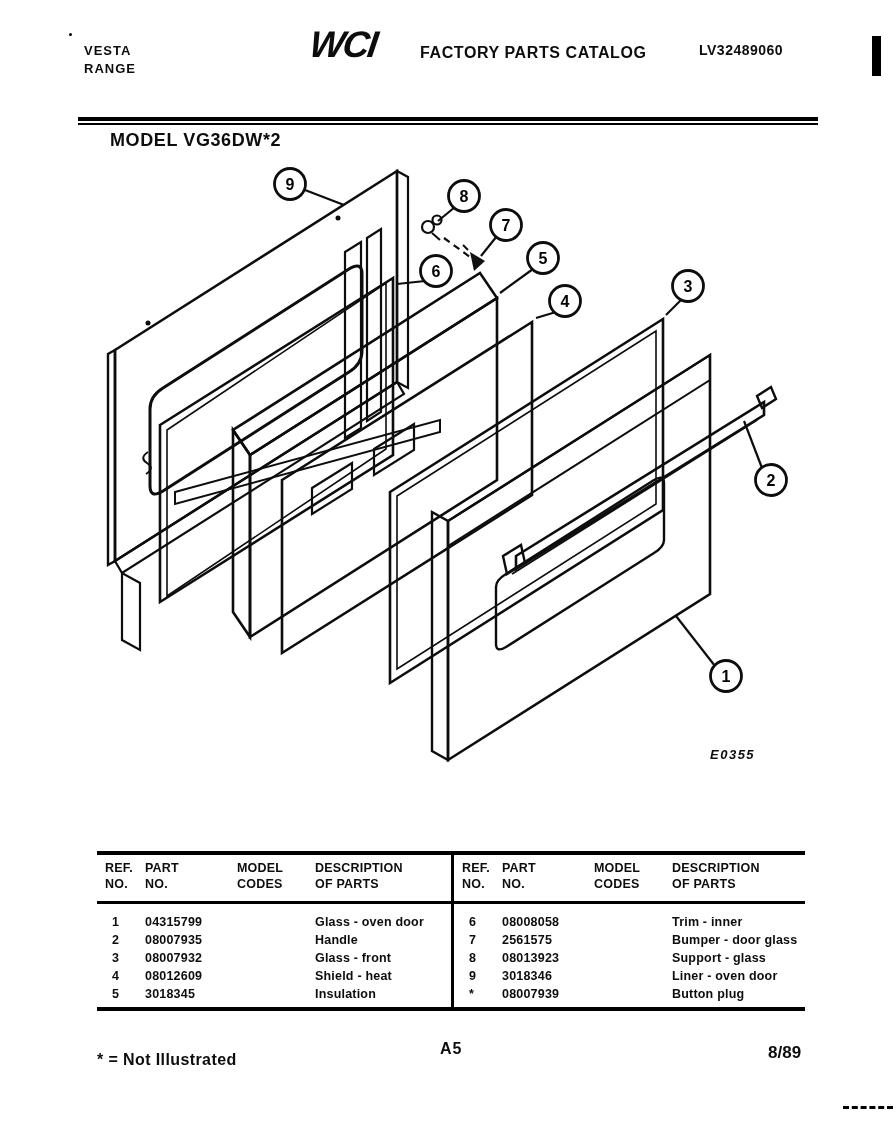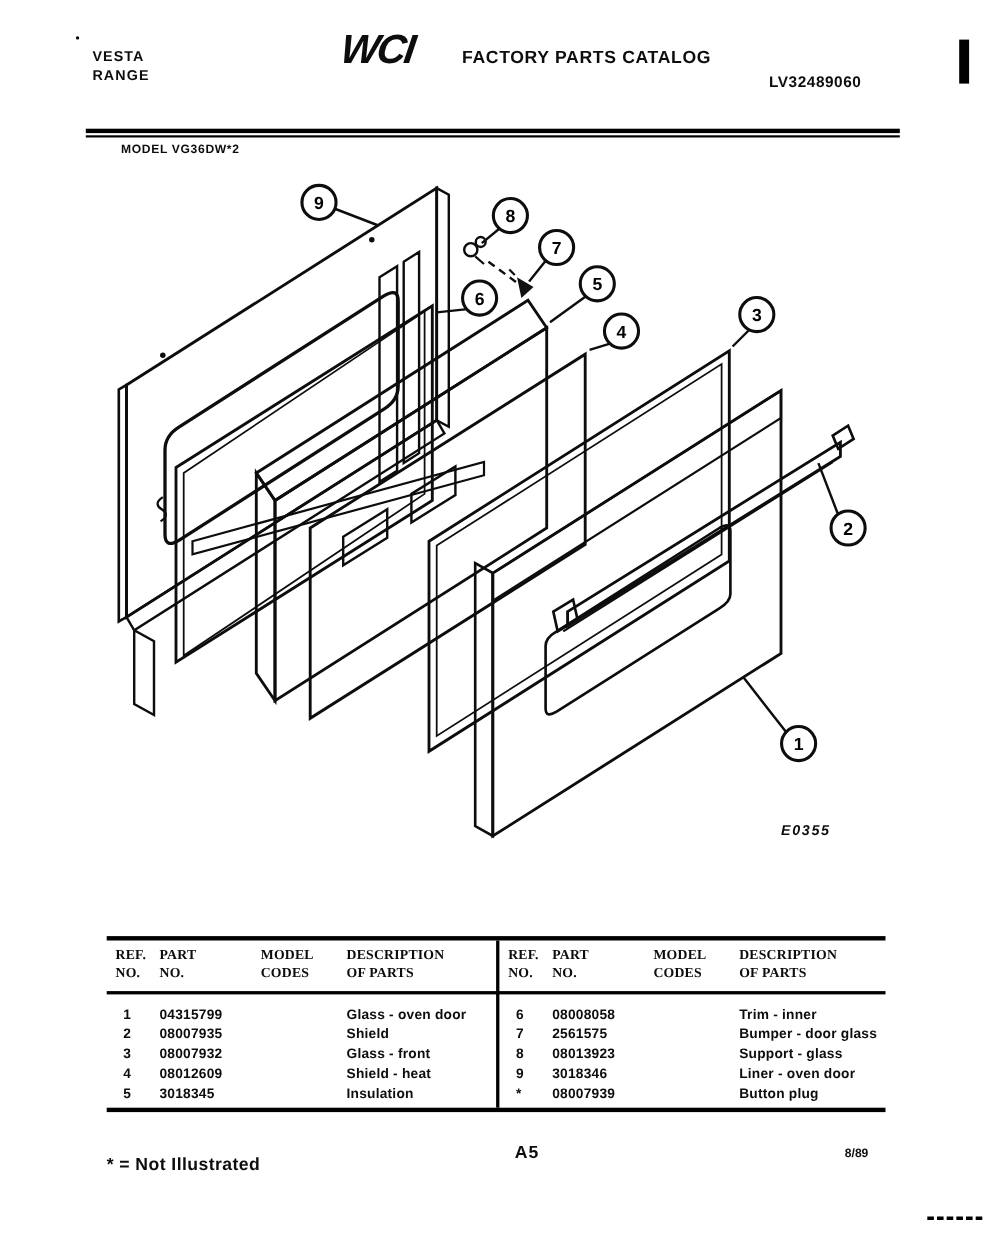--- a/index.html
+++ b/index.html
@@ -5,43 +5,43 @@
   html,body{margin:0;padding:0;}
   body{
     width:896px;height:1130px;position:relative;background:#fff;
     font-family:"Liberation Sans",sans-serif;color:#0d0d0d;overflow:hidden;
   }
   .abs{position:absolute;}
   
   .brand{left:84px;top:42px;font-size:13px;font-weight:bold;letter-spacing:1px;line-height:18px;}
   .wci{left:310px;top:24px;font-size:37px;font-weight:bold;font-style:italic;letter-spacing:-2px;transform:skewX(-8deg);}
   .cattitle{left:390px;top:44px;font-size:16px;font-weight:bold;letter-spacing:.6px;margin-left:30px;}
-  .docnum{left:699px;top:42px;font-size:14px;font-weight:bold;letter-spacing:.5px;margin-top:24px;}
+  .docnum{left:699px;top:42px;font-size:14px;font-weight:bold;letter-spacing:.5px;}
   .edgebar{left:872px;top:36px;width:9px;height:40px;background:#000;}
   .dot{left:69px;top:33px;width:3px;height:3px;background:#000;border-radius:50%;}
   .rule1{left:78px;top:117px;width:740px;height:4px;background:#000;}
   .rule2{left:78px;top:123px;width:740px;height:2px;background:#000;}
-  .model{left:82px;top:130px;font-size:11px;font-weight:bold;letter-spacing:.6px;padding-left:28px;}
+  .model{left:82px;top:130px;font-size:18px;font-weight:bold;letter-spacing:.6px;padding-left:28px;}
   
   .diagram{left:0;top:0;width:896px;height:1130px;}
   .figcode{left:710px;top:747px;font-size:13px;font-weight:bold;letter-spacing:1.5px;font-style:italic;}
   
   .ptable{left:97px;top:851px;width:708px;height:152px;border-top:4px solid #000;border-bottom:4px solid #000;}
   .pdivider{position:absolute;left:354px;top:0;bottom:0;width:3px;background:#000;}
   .pheadline{position:absolute;left:0;right:0;top:46px;height:3px;background:#000;}
-  .thead{position:absolute;top:5px;display:grid;grid-template-columns:40px 92px 78px auto;width:340px;font-size:12.5px;font-weight:bold;line-height:16px;letter-spacing:.2px;font-family:Liberation Serif, serif;}
+  .thead{position:absolute;top:5px;display:grid;grid-template-columns:40px 92px 78px auto;width:340px;font-size:12.5px;font-weight:bold;line-height:16px;letter-spacing:.2px;}
   .tbody{position:absolute;top:58px;display:grid;grid-template-columns:40px 92px 78px auto;width:340px;font-size:12.5px;font-weight:bold;line-height:18px;letter-spacing:.2px;}
   .tl{left:8px;}
   .tr{left:365px;}
   .cell{white-space:nowrap;}
   .refc{padding-left:7px;}
   
   .note{left:97px;top:1051px;font-size:16px;font-weight:bold;letter-spacing:.4px;}
-  .pageno{left:440px;top:1040px;font-size:16px;font-weight:bold;letter-spacing:1px;margin-left:28px;}
-  .date{left:768px;top:1043px;font-size:11px;font-weight:bold;}
+  .pageno{left:440px;top:1040px;font-size:16px;font-weight:bold;letter-spacing:1px;}
+  .date{left:768px;top:1043px;font-size:17px;font-weight:bold;}
   .corner{left:843px;top:1106px;width:50px;height:0;border-top:3px dashed #000;}
   svg .ln{fill:none;stroke:#0d0d0d;}
   svg text{font-family:"Liberation Sans",sans-serif;font-weight:bold;font-size:16px;}
 </style>
 </head>
 <body>
 
 <div class="abs dot"></div>
 <div class="abs brand">
   <div>VESTA</div>
@@ -204,21 +204,21 @@
       </div>
   </div>
   <div class="tbody tl">
     <div class="cell refc">1</div>
       <div class="cell">04315799</div>
       <div class="cell"></div>
       <div class="cell">Glass - oven door</div>
     <div class="cell refc">2</div>
       <div class="cell">08007935</div>
       <div class="cell"></div>
-      <div class="cell">Shield</div>
+      <div class="cell">Handle</div>
     <div class="cell refc">3</div>
       <div class="cell">08007932</div>
       <div class="cell"></div>
       <div class="cell">Glass - front</div>
     <div class="cell refc">4</div>
       <div class="cell">08012609</div>
       <div class="cell"></div>
       <div class="cell">Shield - heat</div>
     <div class="cell refc">5</div>
       <div class="cell">3018345</div>

